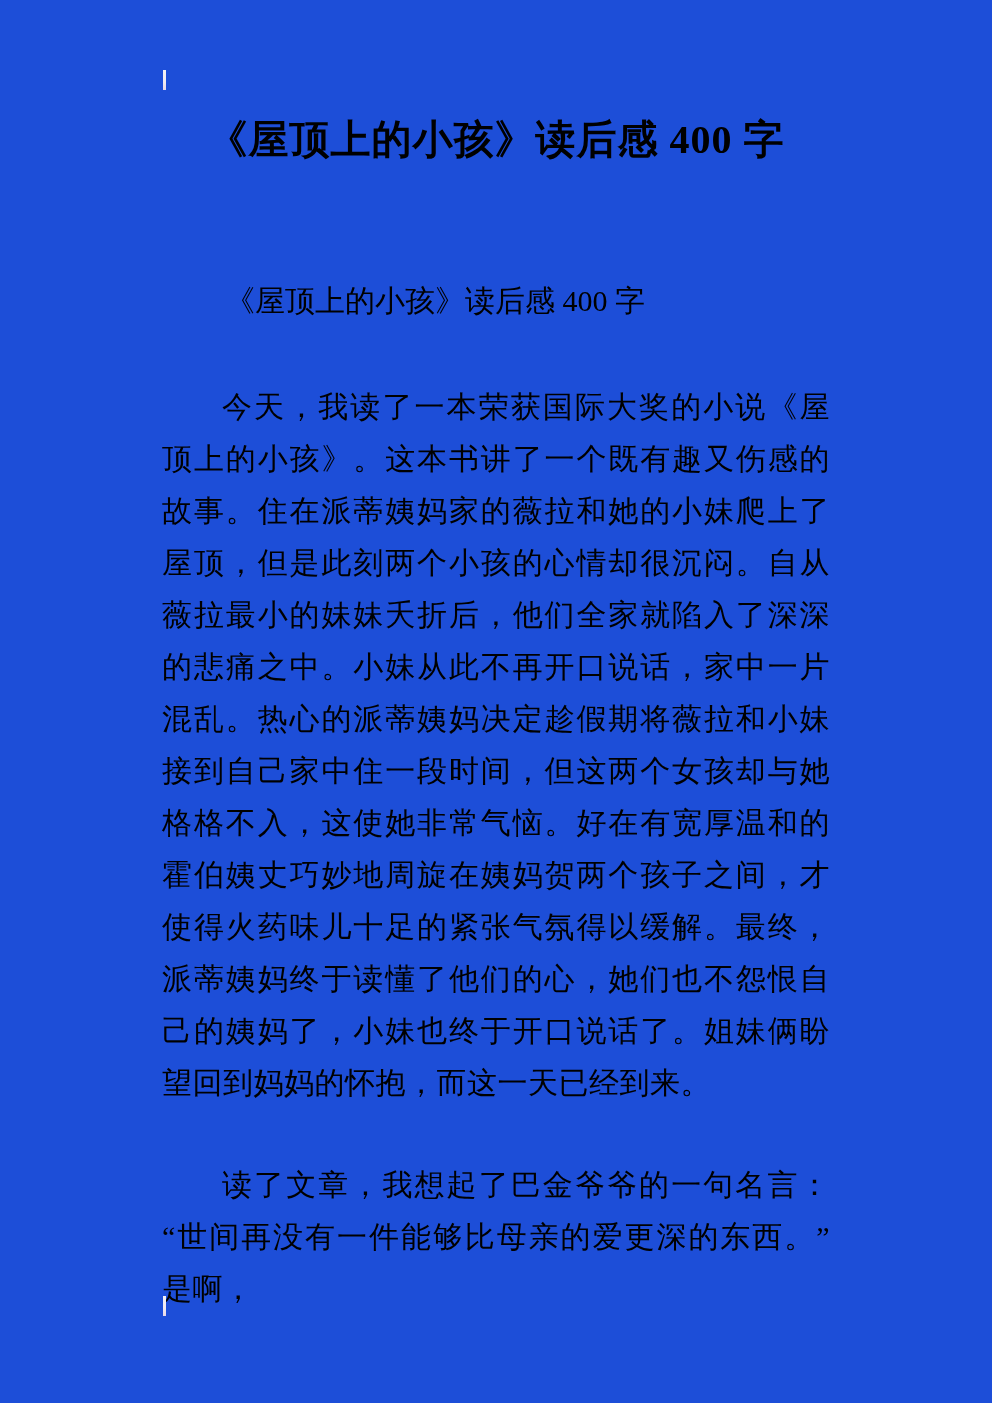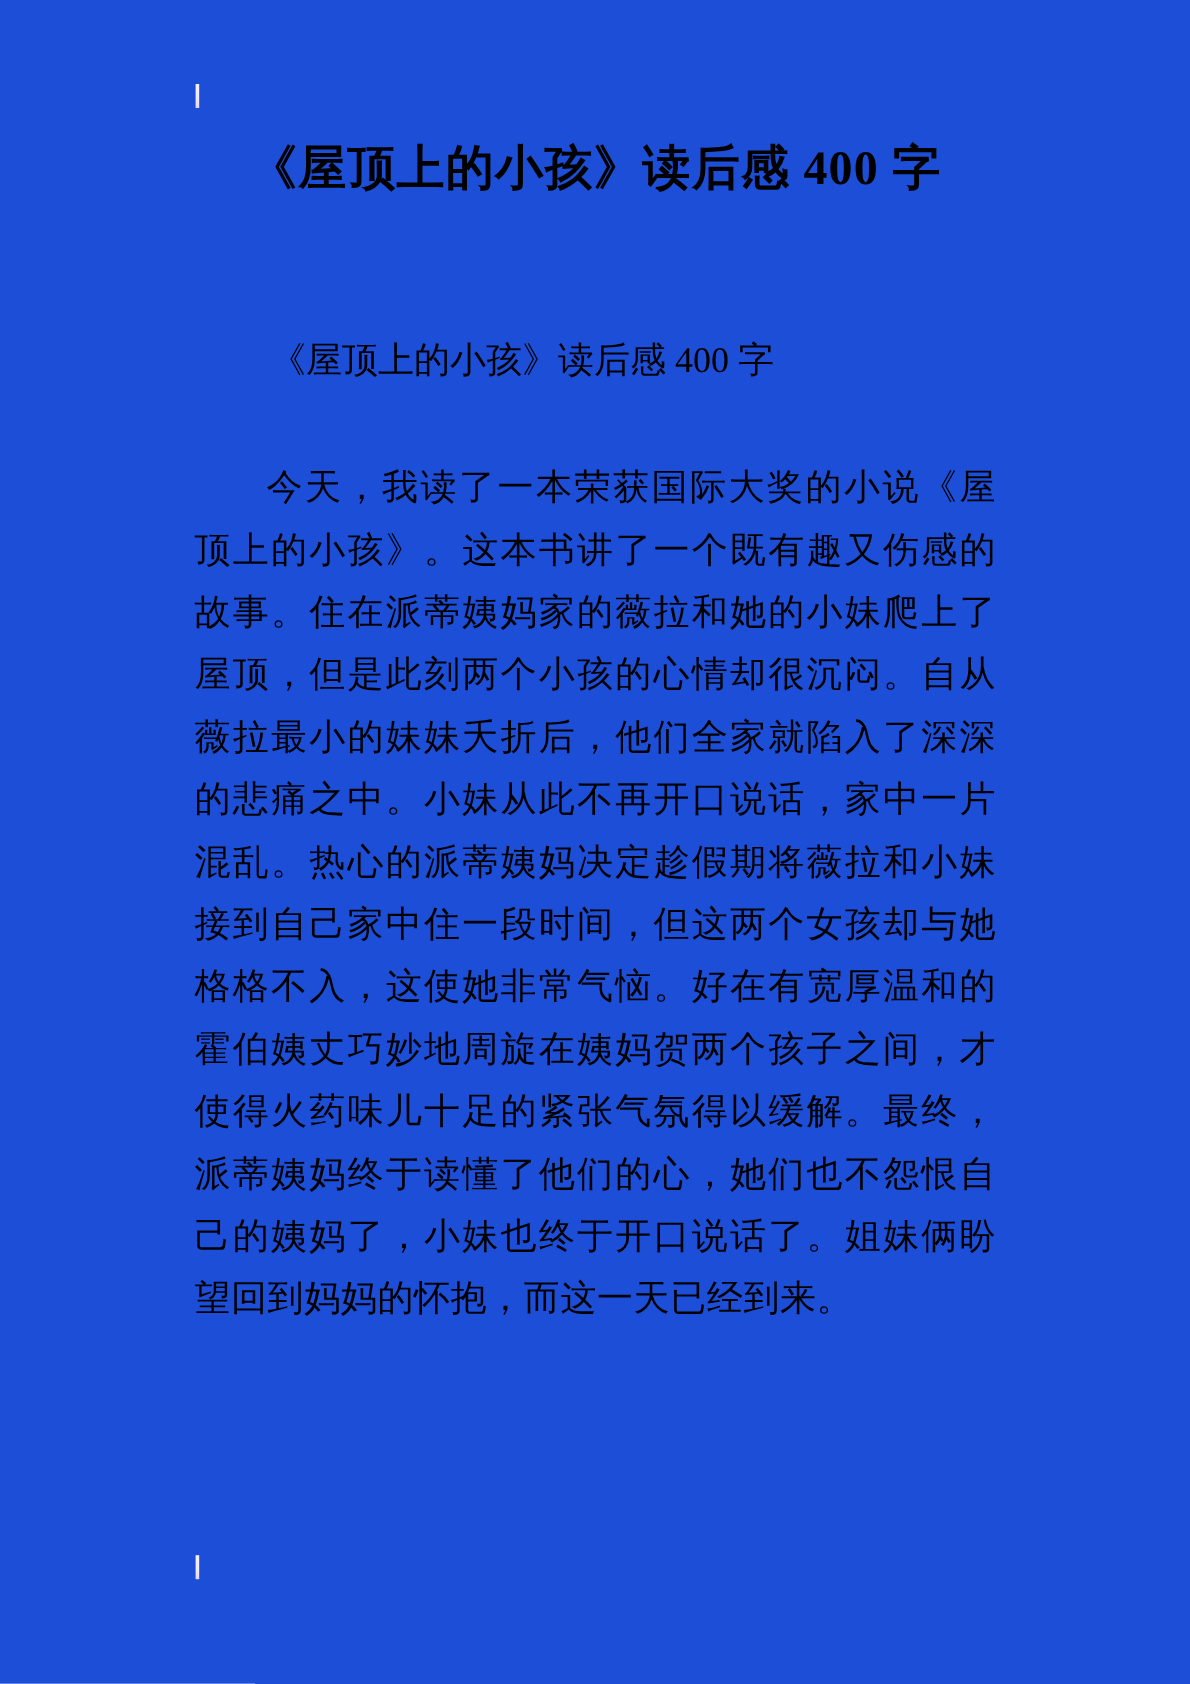--- a/index.html
+++ b/index.html
@@ -67,16 +67,17 @@
 <div class="page">
 
   <div class="scan-artifact artifact-top"></div>
 
   <h1 class="doc-title">《屋顶上的小孩》读后感 400 字</h1>
 
   <p class="doc-subtitle">《屋顶上的小孩》读后感 400 字</p>
 
   <p class="body-para para-1">今天，我读了一本荣获国际大奖的小说《屋顶上的小孩》。这本书讲了一个既有趣又伤感的故事。住在派蒂姨妈家的薇拉和她的小妹爬上了屋顶，但是此刻两个小孩的心情却很沉闷。自从薇拉最小的妹妹夭折后，他们全家就陷入了深深的悲痛之中。小妹从此不再开口说话，家中一片混乱。热心的派蒂姨妈决定趁假期将薇拉和小妹接到自己家中住一段时间，但这两个女孩却与她格格不入，这使她非常气恼。好在有宽厚温和的霍伯姨丈巧妙地周旋在姨妈贺两个孩子之间，才使得火药味儿十足的紧张气氛得以缓解。最终，派蒂姨妈终于读懂了他们的心，她们也不怨恨自己的姨妈了，小妹也终于开口说话了。姐妹俩盼望回到妈妈的怀抱，而这一天已经到来。</p>
 
+  <p class="body-para para-2">读了文章，我想起了巴金爷爷的一句名言：“世间再没有一件能够比母亲的爱更深的东西。”是啊，</p>
 
   <div class="scan-artifact artifact-bottom"></div>
 
 </div>
 
 </body></html>

